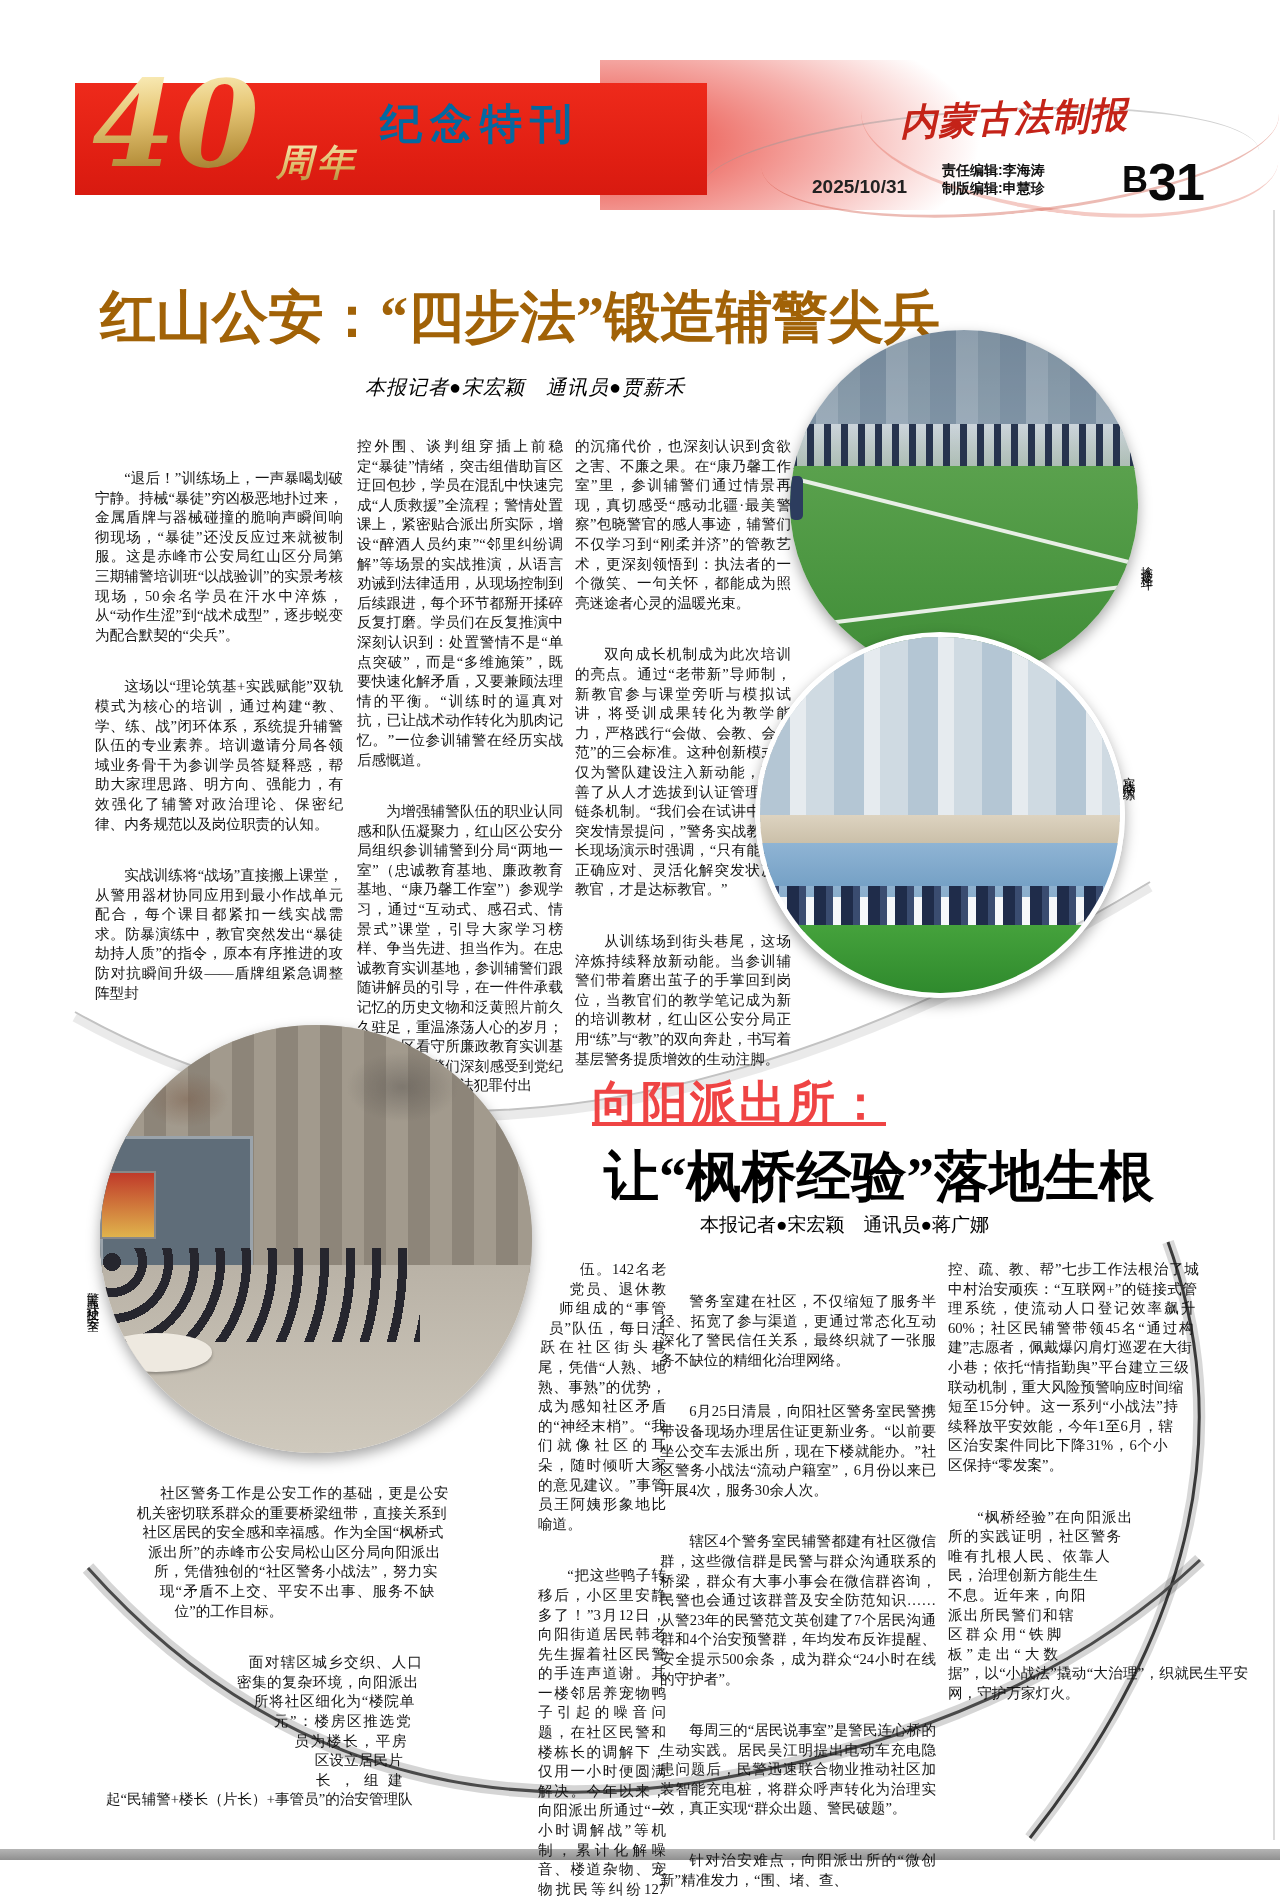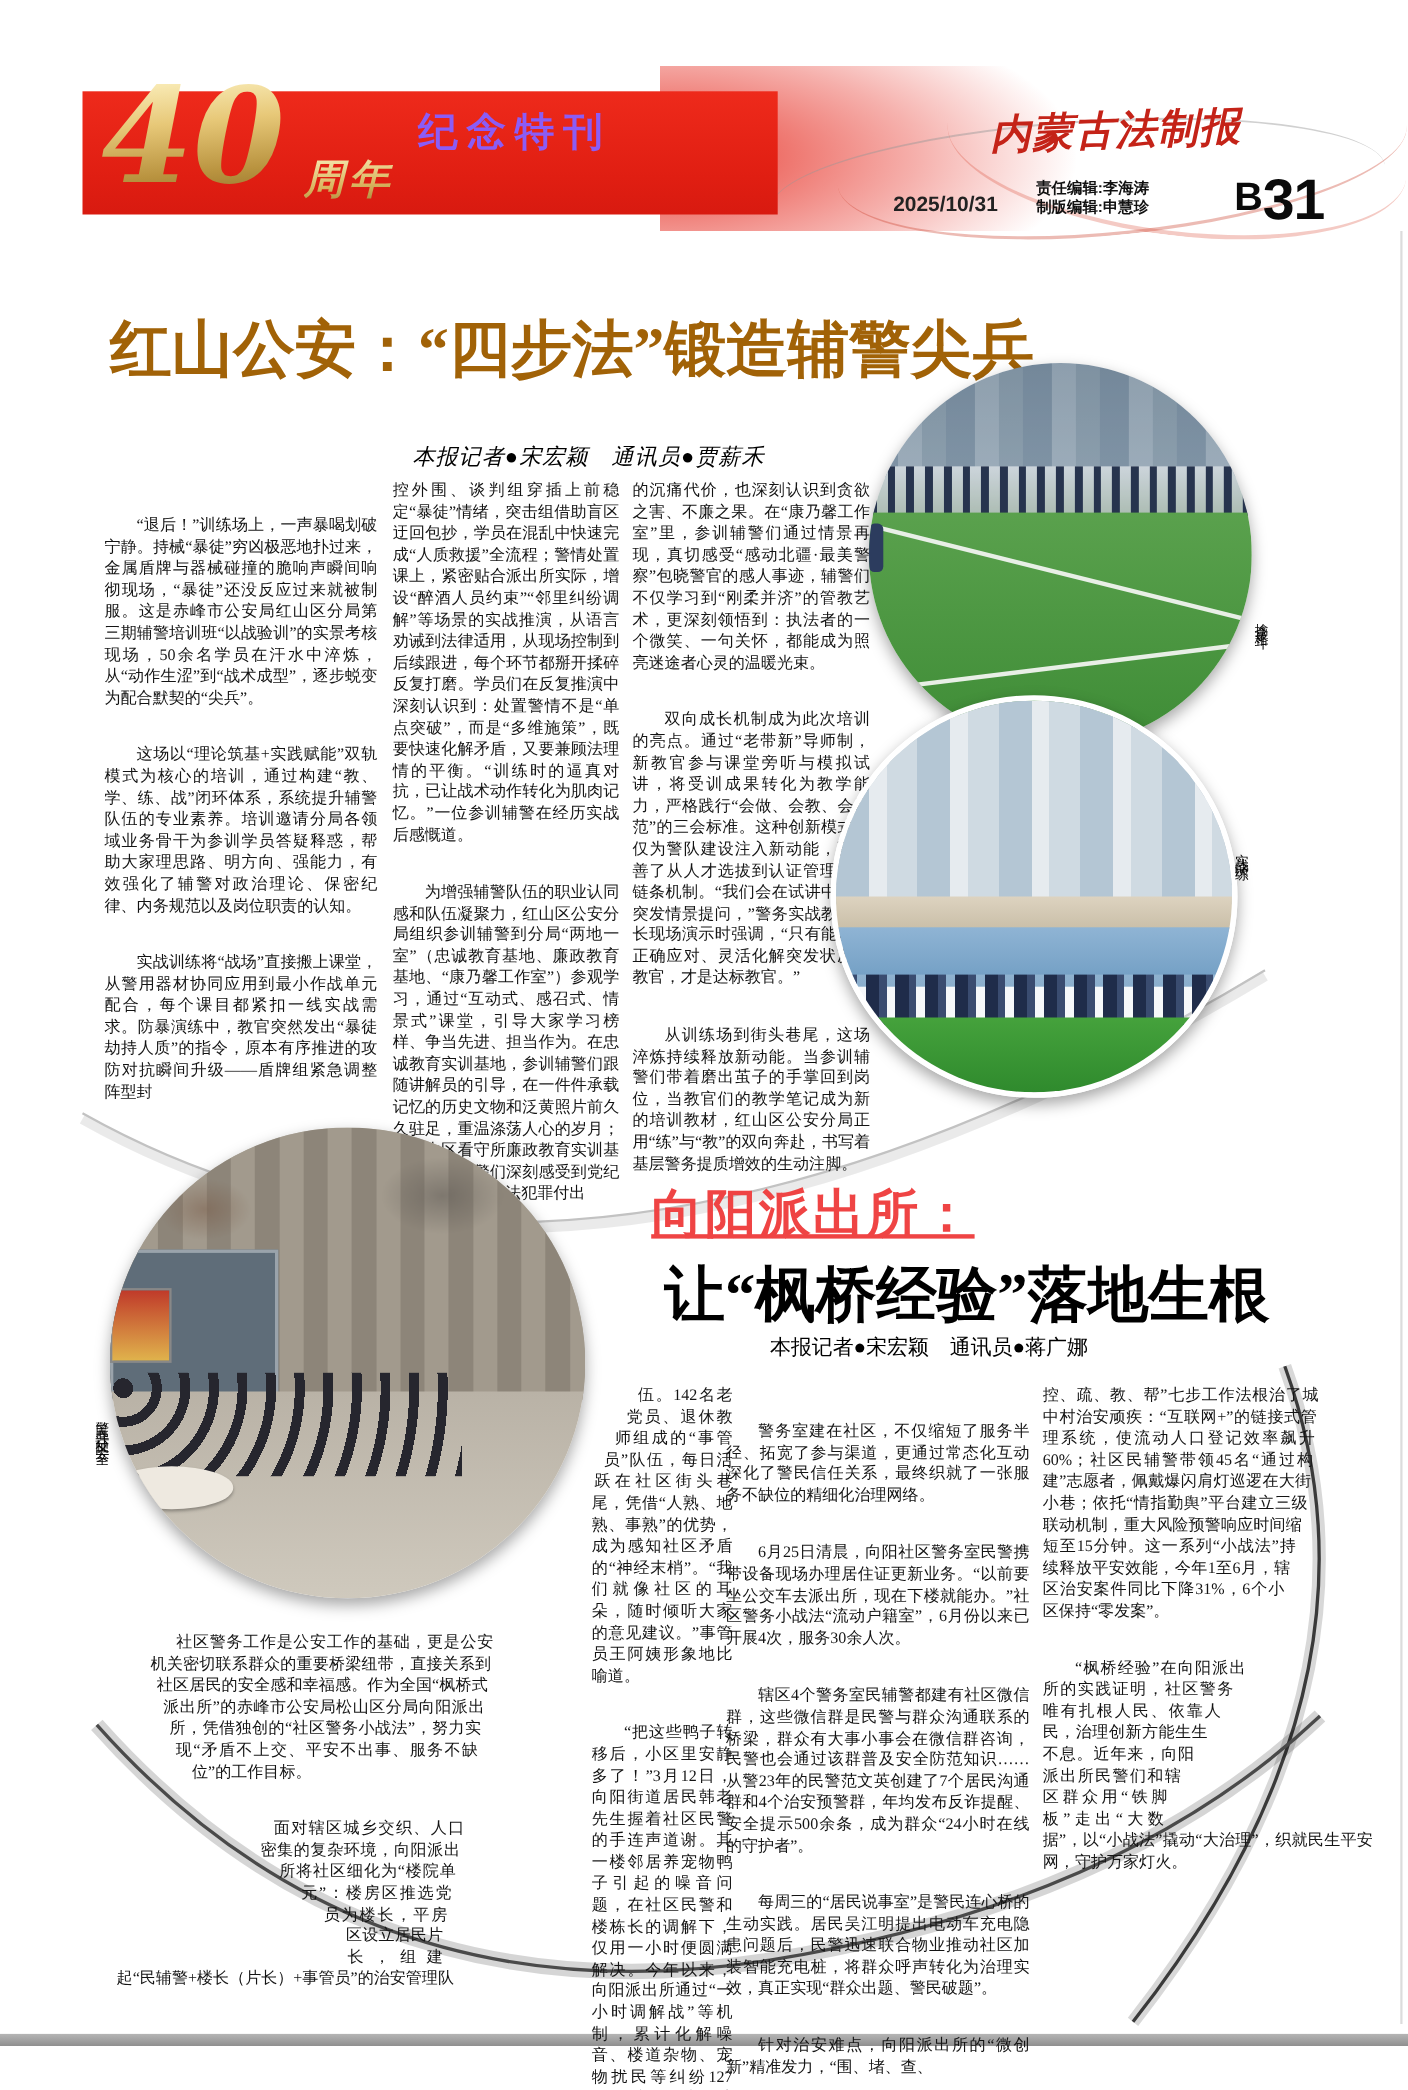--- a/index.html
+++ b/index.html
@@ -10,21 +10,21 @@
   #banner{left:75px;top:83px;width:632px;height:112px;
           background:linear-gradient(180deg,#ee2a1b 0%,#e01e12 70%,#d81a10 100%);}
   #num40{left:92px;top:64px;font-size:120px;font-style:italic;font-weight:900;
          font-family:"DejaVu Serif",serif;line-height:1;
          background:linear-gradient(175deg,#fdf3c4 5%,#e7c878 40%,#b9933f 75%,#8f6f2a 100%);
          -webkit-background-clip:text;background-clip:text;color:transparent;}
   #zhounian{left:276px;top:138px;font-size:37px;font-weight:900;font-style:italic;
          font-family:"DejaVu Serif",serif;
          background:linear-gradient(175deg,#fdf3c4,#d9b55f 60%,#9a7930);
          -webkit-background-clip:text;background-clip:text;color:transparent;letter-spacing:4px;}
-  #special{left:380px;top:96px;font-size:36px;color:#8b5cf6;font-weight:900;
+  #special{left:380px;top:96px;font-size:42px;color:#0369a1;font-weight:900;
          font-family:"Liberation Sans","DejaVu Sans",sans-serif;letter-spacing:8px;}
   .wave{pointer-events:none;}
   #waveA{left:600px;top:60px;width:680px;height:150px;
          background:radial-gradient(90% 160% at 0% 55%, rgba(228,28,16,.85) 0%, rgba(228,28,16,.35) 38%, rgba(228,28,16,0) 62%);}
   #waveB{left:760px;top:70px;width:520px;height:140px;border-radius:50%;
          border-bottom:3px solid rgba(200,60,40,.35);transform:rotate(-6deg);}
   #waveC{left:700px;top:110px;width:560px;height:120px;border-radius:50%;
          border-top:2px solid rgba(150,150,150,.45);transform:rotate(-4deg);}
   #waveD{left:860px;top:60px;width:420px;height:150px;border-radius:50%;
          border-bottom:4px solid rgba(220,80,60,.30);transform:rotate(7deg);}
@@ -33,22 +33,22 @@
   #dateline{left:812px;top:176px;font-size:19px;font-weight:bold;color:#222;
          font-family:"Liberation Sans",sans-serif;}
   .edline{left:942px;font-size:14px;font-weight:bold;color:#111;
          font-family:"Liberation Sans","DejaVu Sans",sans-serif;white-space:nowrap;}
   #ed1{top:162px;} #ed2{top:180px;}
   #pageno{left:1122px;top:152px;font-family:"Liberation Sans",sans-serif;font-weight:900;color:#0a0a0a;}
   #pageno .b{font-size:36px;vertical-align:8px;} #pageno .n{font-size:52px;letter-spacing:-1px;}
   
   #a1-title{left:100px;top:280px;width:880px;font-size:56px;font-weight:900;color:#a16207;
          white-space:nowrap;letter-spacing:0px;font-family:Liberation Serif, serif;}
-  #a1-byline{left:105px;top:374px;width:860px;text-align:center;font-size:20px;font-style:italic;
-         letter-spacing:1px;color:#000;margin-top:28px;}
+  #a1-byline{left:95px;top:374px;width:860px;text-align:center;font-size:20px;font-style:italic;
+         letter-spacing:1px;color:#000;}
   .col{text-align:justify;font-size:14.6px;line-height:19.6px;color:#141414;}
   .col p{margin:0;}
   .col p.ind{text-indent:2em;margin-top:32px;}
   #a1c1{left:95px;top:437px;width:248px;}
   #a1c2{left:357px;top:437px;width:206px;}
   #a1c3{left:575px;top:437px;width:216px;}
   
   .photo{border-radius:50%;overflow:hidden;box-shadow:0 6px 14px rgba(0,0,0,.35);}
   .photo>div{position:absolute;left:0;right:0;}
   #photo1{left:790px;top:330px;width:348px;height:348px;}

